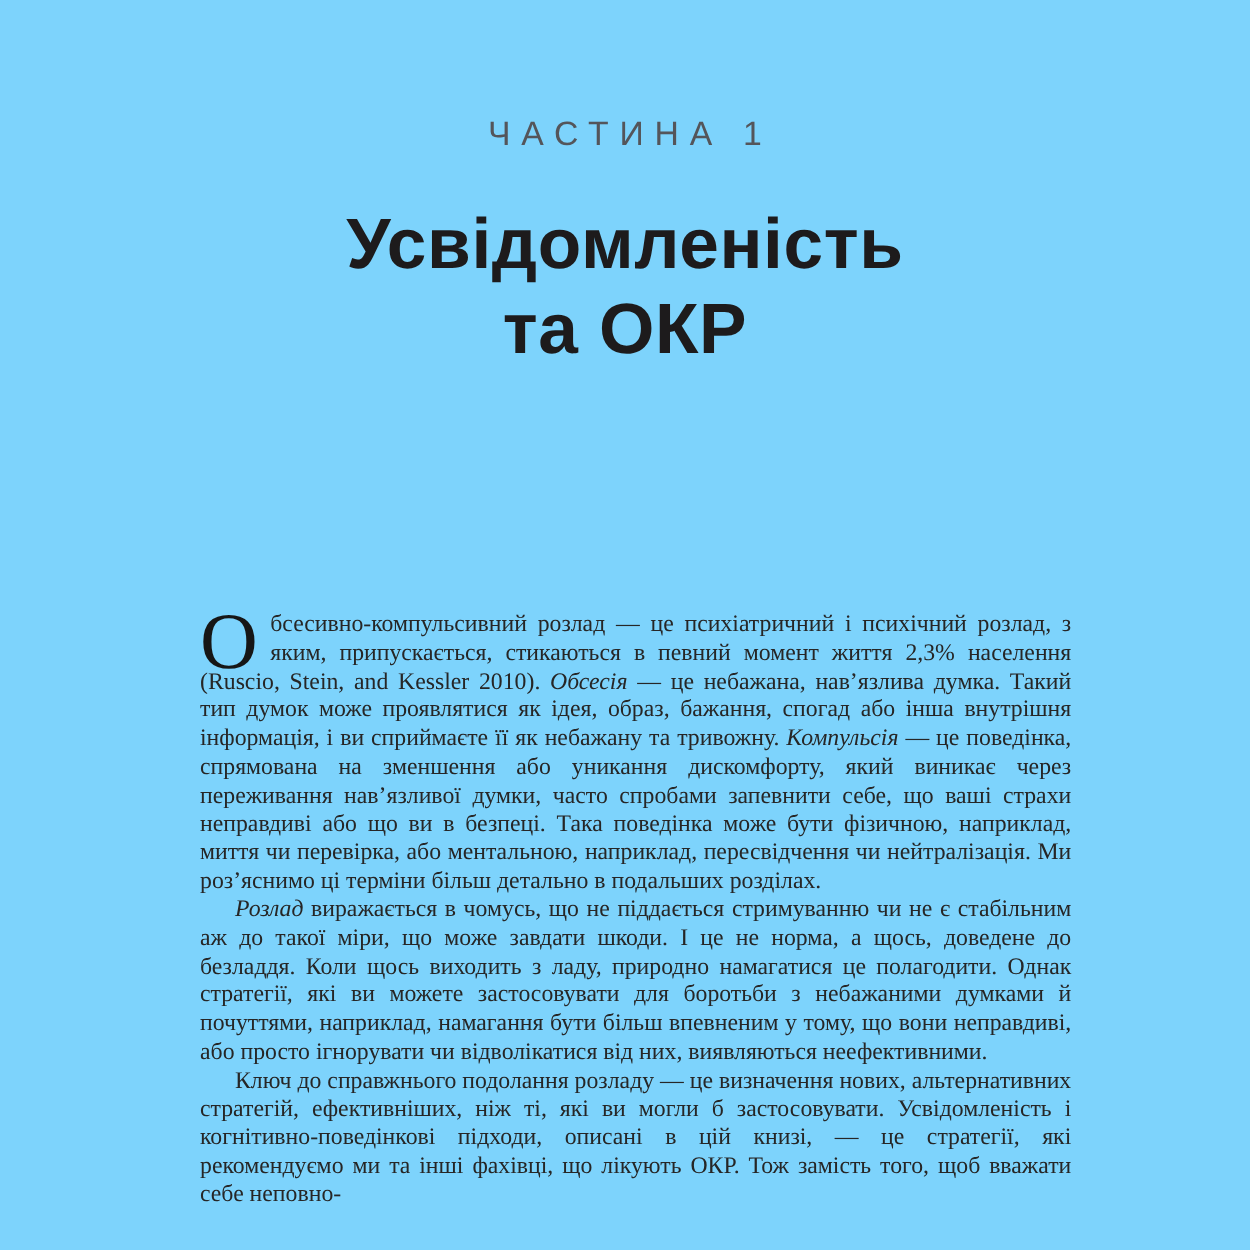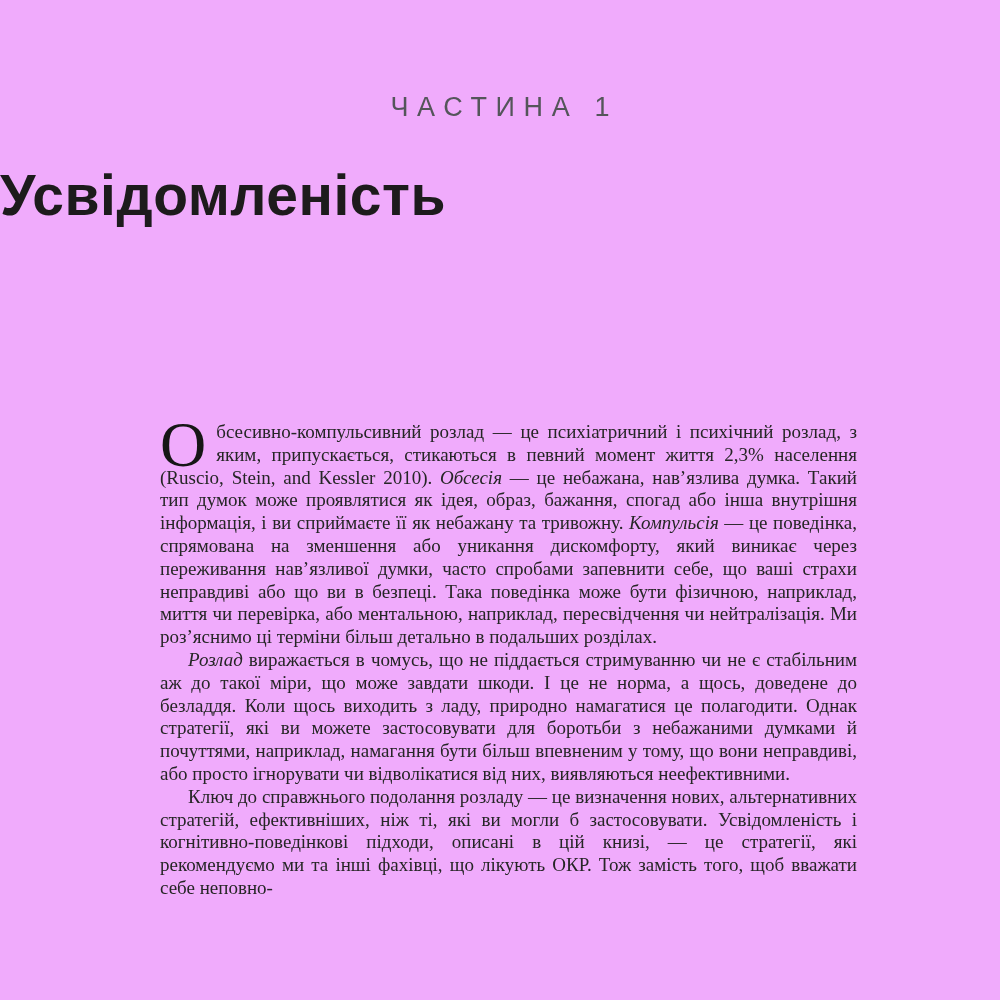--- a/index.html
+++ b/index.html
@@ -4,38 +4,38 @@
 <style>
   html, body {
     margin: 0;
     padding: 0;
     background: #ffffff;
   }
   .page {
     position: relative;
     width: 1000px;
     height: 1000px;
-    background: #f0abfc;
+    background: #7dd3fc;
     overflow: hidden;
     font-family: "Liberation Serif", serif;
   }
   .part-label {
     margin-top: 91px;
     text-align: center;
     font-family: "Liberation Sans", sans-serif;
     font-size: 27px;
     line-height: 32px;
     font-weight: 400;
     letter-spacing: 0.32em;
     color: #54555a;
     text-indent: 0.32em; 
   }
   .title {
     margin: 38px 0 0 0;
-    text-align: left;
+    text-align: center;
     font-family: "Liberation Sans", sans-serif;
     font-weight: 700;
     font-size: 57px;
     line-height: 68px;
     letter-spacing: 0.5px;
     color: #1d1b1c;
   }
   .title .title-line {
     display: block;
   }
@@ -68,20 +68,21 @@
   }
 </style>
 </head>
 <body>
 
 <div class="page">
   <div class="part-label">ЧАСТИНА 1</div>
 
   <h1 class="title">
     <span class="title-line">Усвідомленість</span>
+    <span class="title-line">та ОКР</span>
   </h1>
 
   <div class="body-text">
       <p><span class="dropcap">О</span><span>бсесивно-компульсивний розлад — це психіатричний і психічний розлад, з яким, припускається, стикаються в певний момент життя 2,3% населення (Ruscio, Stein, and Kessler 2010). </span><em>Обсесія</em><span> — це небажана, нав’язлива думка. Такий тип думок може проявлятися як ідея, образ, бажання, спогад або інша внутрішня інформація, і ви сприймаєте її як небажану та тривожну. </span><em>Компульсія</em><span> — це поведінка, спрямована на зменшення або уникання дискомфорту, який виникає через переживання нав’язливої думки, часто спробами запевнити себе, що ваші страхи неправдиві або що ви в безпеці. Така поведінка може бути фізичною, наприклад, миття чи перевірка, або ментальною, наприклад, пересвідчення чи нейтралізація. Ми роз’яснимо ці терміни більш детально в подальших розділах.</span></p>
       <p class="indent"><em>Розлад</em><span> виражається в чомусь, що не піддається стримуванню чи не є стабільним аж до такої міри, що може завдати шкоди. І це не норма, а щось, доведене до безладдя. Коли щось виходить з ладу, природно намагатися це полагодити. Однак стратегії, які ви можете застосовувати для боротьби з небажаними думками й почуттями, наприклад, намагання бути більш впевненим у тому, що вони неправдиві, або просто ігнорувати чи відволікатися від них, виявляються неефективними.</span></p>
       <p class="indent"><span>Ключ до справжнього подолання розладу — це визначення нових, альтернативних стратегій, ефективніших, ніж ті, які ви могли б застосовувати. Усвідомленість і когнітивно-поведінкові підходи, описані в цій книзі, — це стратегії, які рекомендуємо ми та інші фахівці, що лікують ОКР. Тож замість того, щоб вважати себе неповно-</span></p>
     </div>
 </div>
 
 </body></html>

